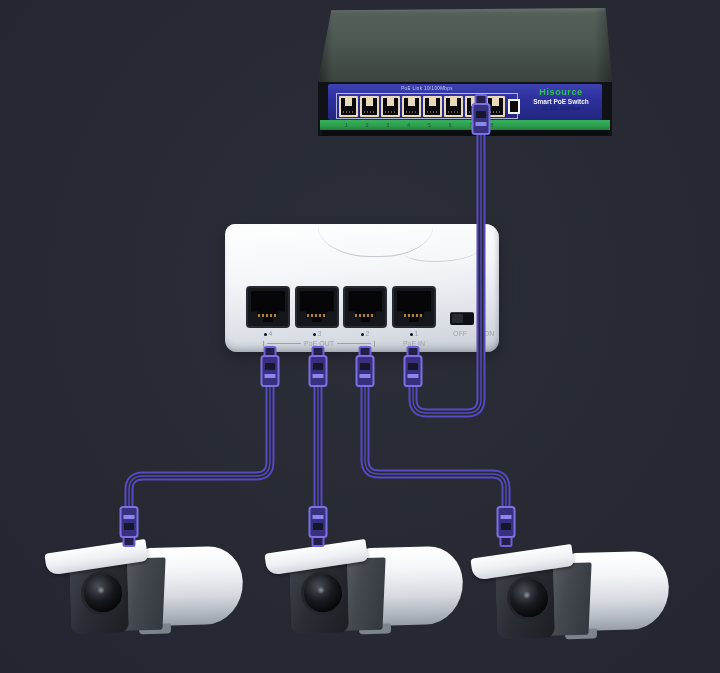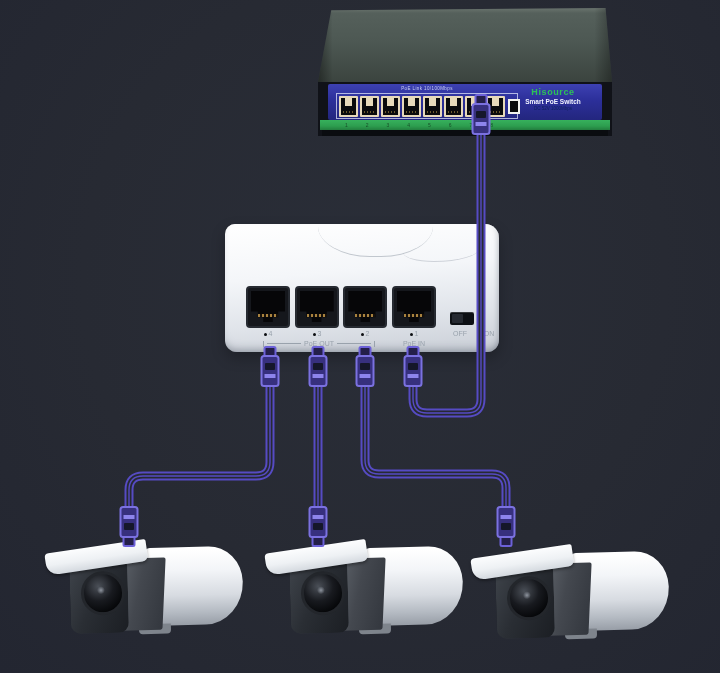--- a/index.html
+++ b/index.html
@@ -22,21 +22,21 @@
     font-size:4.5px;letter-spacing:.4px;color:#c9cff5;}
   .sw-ports-box{position:absolute;left:8px;top:9px;width:182px;height:26px;
     border:1px solid rgba(235,240,255,.7);display:flex;align-items:center;gap:2px;padding:0 2px;}
   .sw-port{position:relative;width:19px;height:21px;background:#e7d9ba;border-radius:1px;flex:none;}
   .sw-port .hole{position:absolute;inset:2px;background:#0a0a0c;}
   .sw-port .tab{position:absolute;top:2px;left:6px;width:7px;height:8px;background:#e7d9ba;}
   .sw-port .pins{position:absolute;left:4px;right:4px;bottom:4px;height:2px;
     background:repeating-linear-gradient(90deg,#6b5a2e 0 1px,transparent 1px 3px);}
   .sw-uplink{position:relative;width:12px;height:15px;background:#f2f2ee;flex:none;margin-left:1px;}
   .sw-uplink .hole{position:absolute;inset:2px;background:#0a0a0c;}
-  .sw-brand{position:absolute;left:188px;top:3px;width:74px;text-align:center;line-height:1.25;}
+  .sw-brand{position:absolute;left:196px;top:3px;width:74px;text-align:center;line-height:1.25;}
   .sw-brand .b1{font-size:9px;font-weight:bold;letter-spacing:.6px;color:#2dc257;}
   .sw-brand .b2{font-size:6.5px;font-weight:bold;color:#f2f4ff;}
   .sw-brand .b3{font-size:4.5px;color:#10225e;}
   .sw-stripe{position:absolute;left:2px;top:38px;width:290px;height:10px;
     background:linear-gradient(180deg,#36b15c 0%,#2d9e4f 60%,#237e3e 100%);}
   .sw-stripe-nums{position:absolute;left:16px;top:2px;width:166px;display:flex;}
   .sw-stripe-nums span{width:21px;text-align:center;font-size:5px;color:#184f2a;}
   .sw-bottom{position:absolute;left:4px;top:48px;width:286px;height:6px;background:#0a0c10;}
 
   

